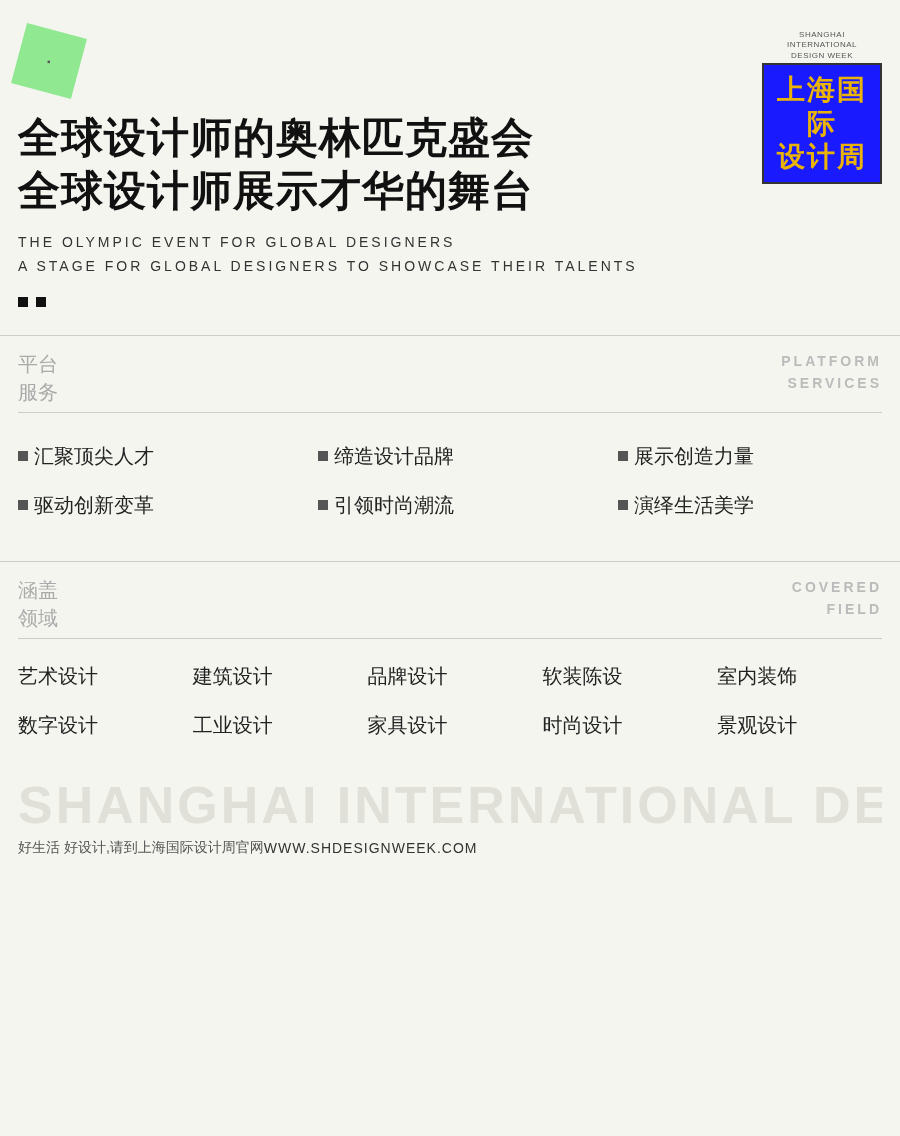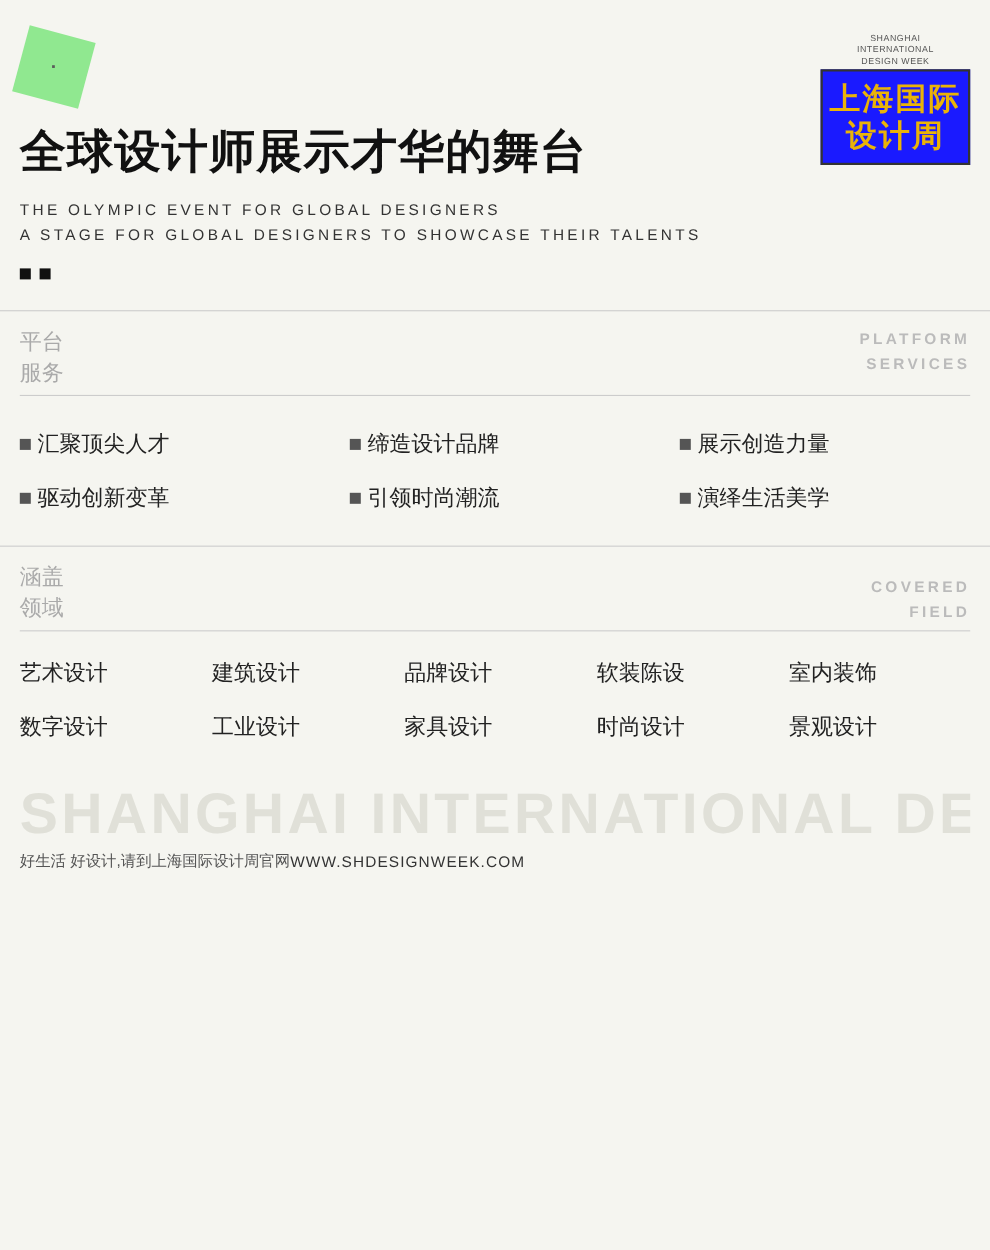--- a/index.html
+++ b/index.html
@@ -51,21 +51,21 @@
       font-size: 10px;
       transform: rotate(-15deg);
       display: block;
     }
 
     
     .badge-container {
       position: absolute;
       top: 30px;
       right: 18px;
-      width: 136px;
+      width: 120px;
     }
 
     .badge-small-text {
       font-size: 8px;
       color: #555;
       letter-spacing: 0.5px;
       text-align: center;
       line-height: 1.3;
       font-family: Arial, sans-serif;
       margin-bottom: 2px;
@@ -173,22 +173,21 @@
     .service-bullet {
       width: 10px;
       height: 10px;
       background: #555;
       flex-shrink: 0;
       display: inline-block;
     }
 
     
     .covered-divider {
-      margin-top: 10px;
-      align-items: flex-end;
+      margin-top: 22px;
     }
 
     
     .fields-grid {
       padding: 24px 18px 20px 18px;
       display: grid;
       grid-template-columns: repeat(5, 1fr);
       gap: 22px 10px;
     }
 
@@ -250,20 +249,21 @@
         <div>INTERNATIONAL</div>
         <div>DESIGN WEEK</div>
       </div>
       <div class="badge-blue">
         <div>上海国际</div>
         <div>设计周</div>
       </div>
     </div>
 
     <div class="main-headline-zh">
+      <div>全球设计师的奥林匹克盛会</div>
       <div>全球设计师展示才华的舞台</div>
     </div>
 
     <div class="main-headline-en">
       <div>THE OLYMPIC EVENT FOR GLOBAL DESIGNERS</div>
       <div>A STAGE FOR GLOBAL DESIGNERS TO SHOWCASE THEIR TALENTS</div>
     </div>
 
     <div class="sub-headline">
       <span class="bullet-square"></span>

